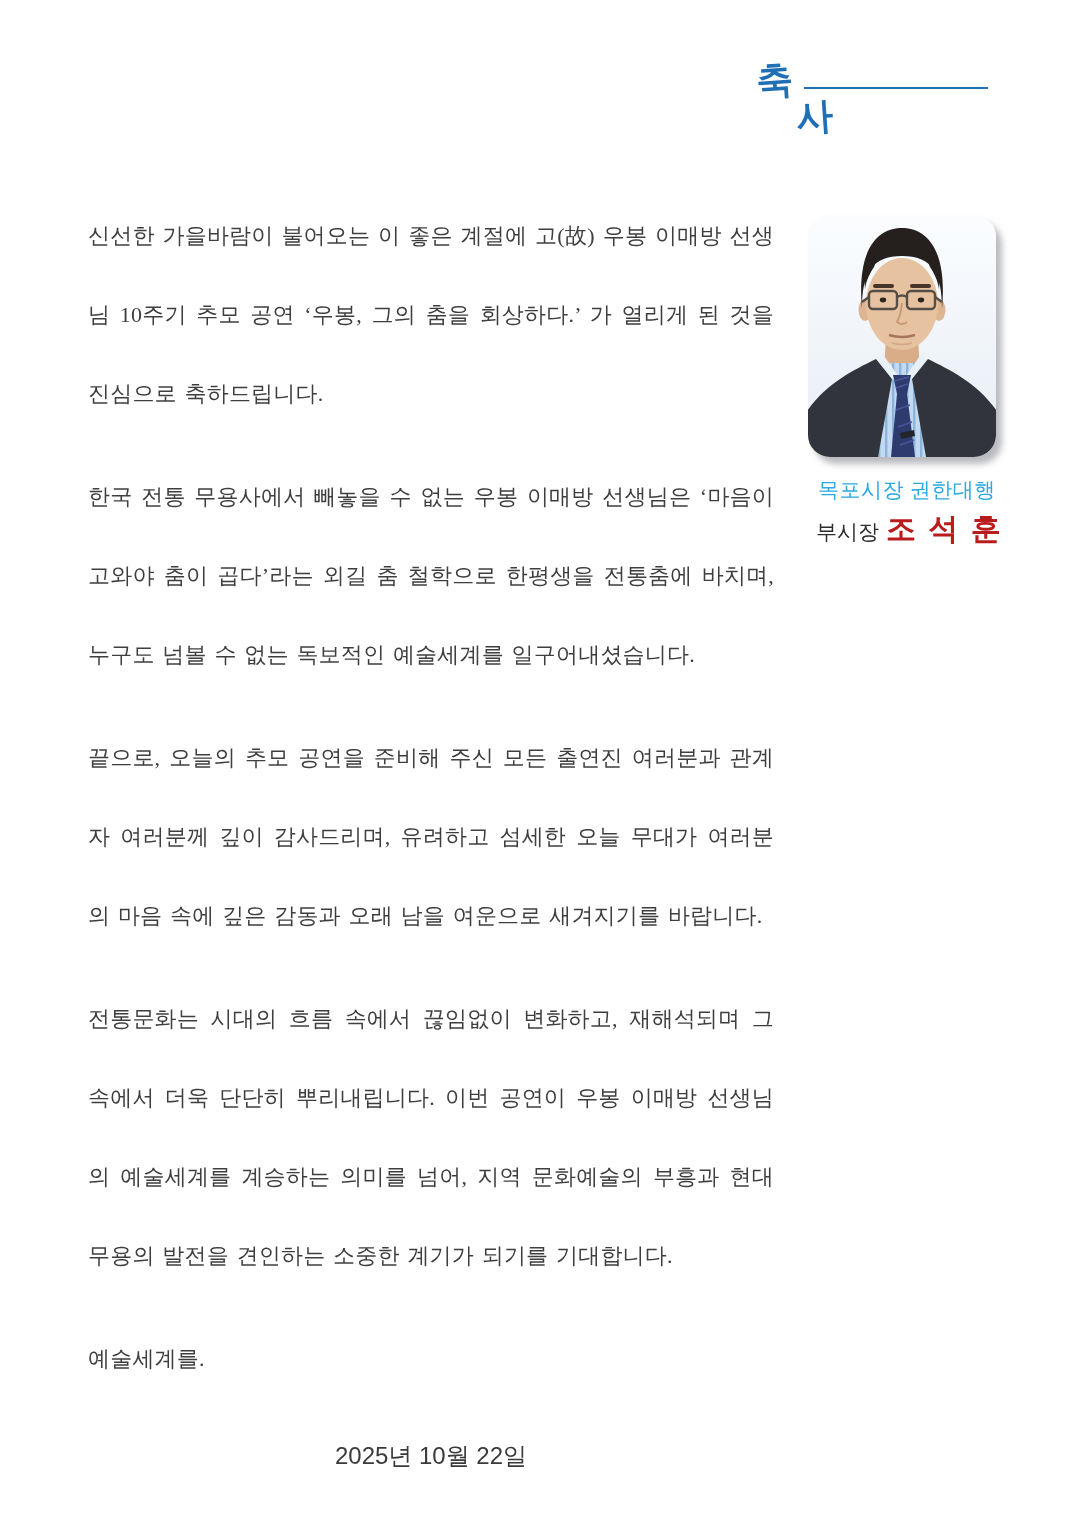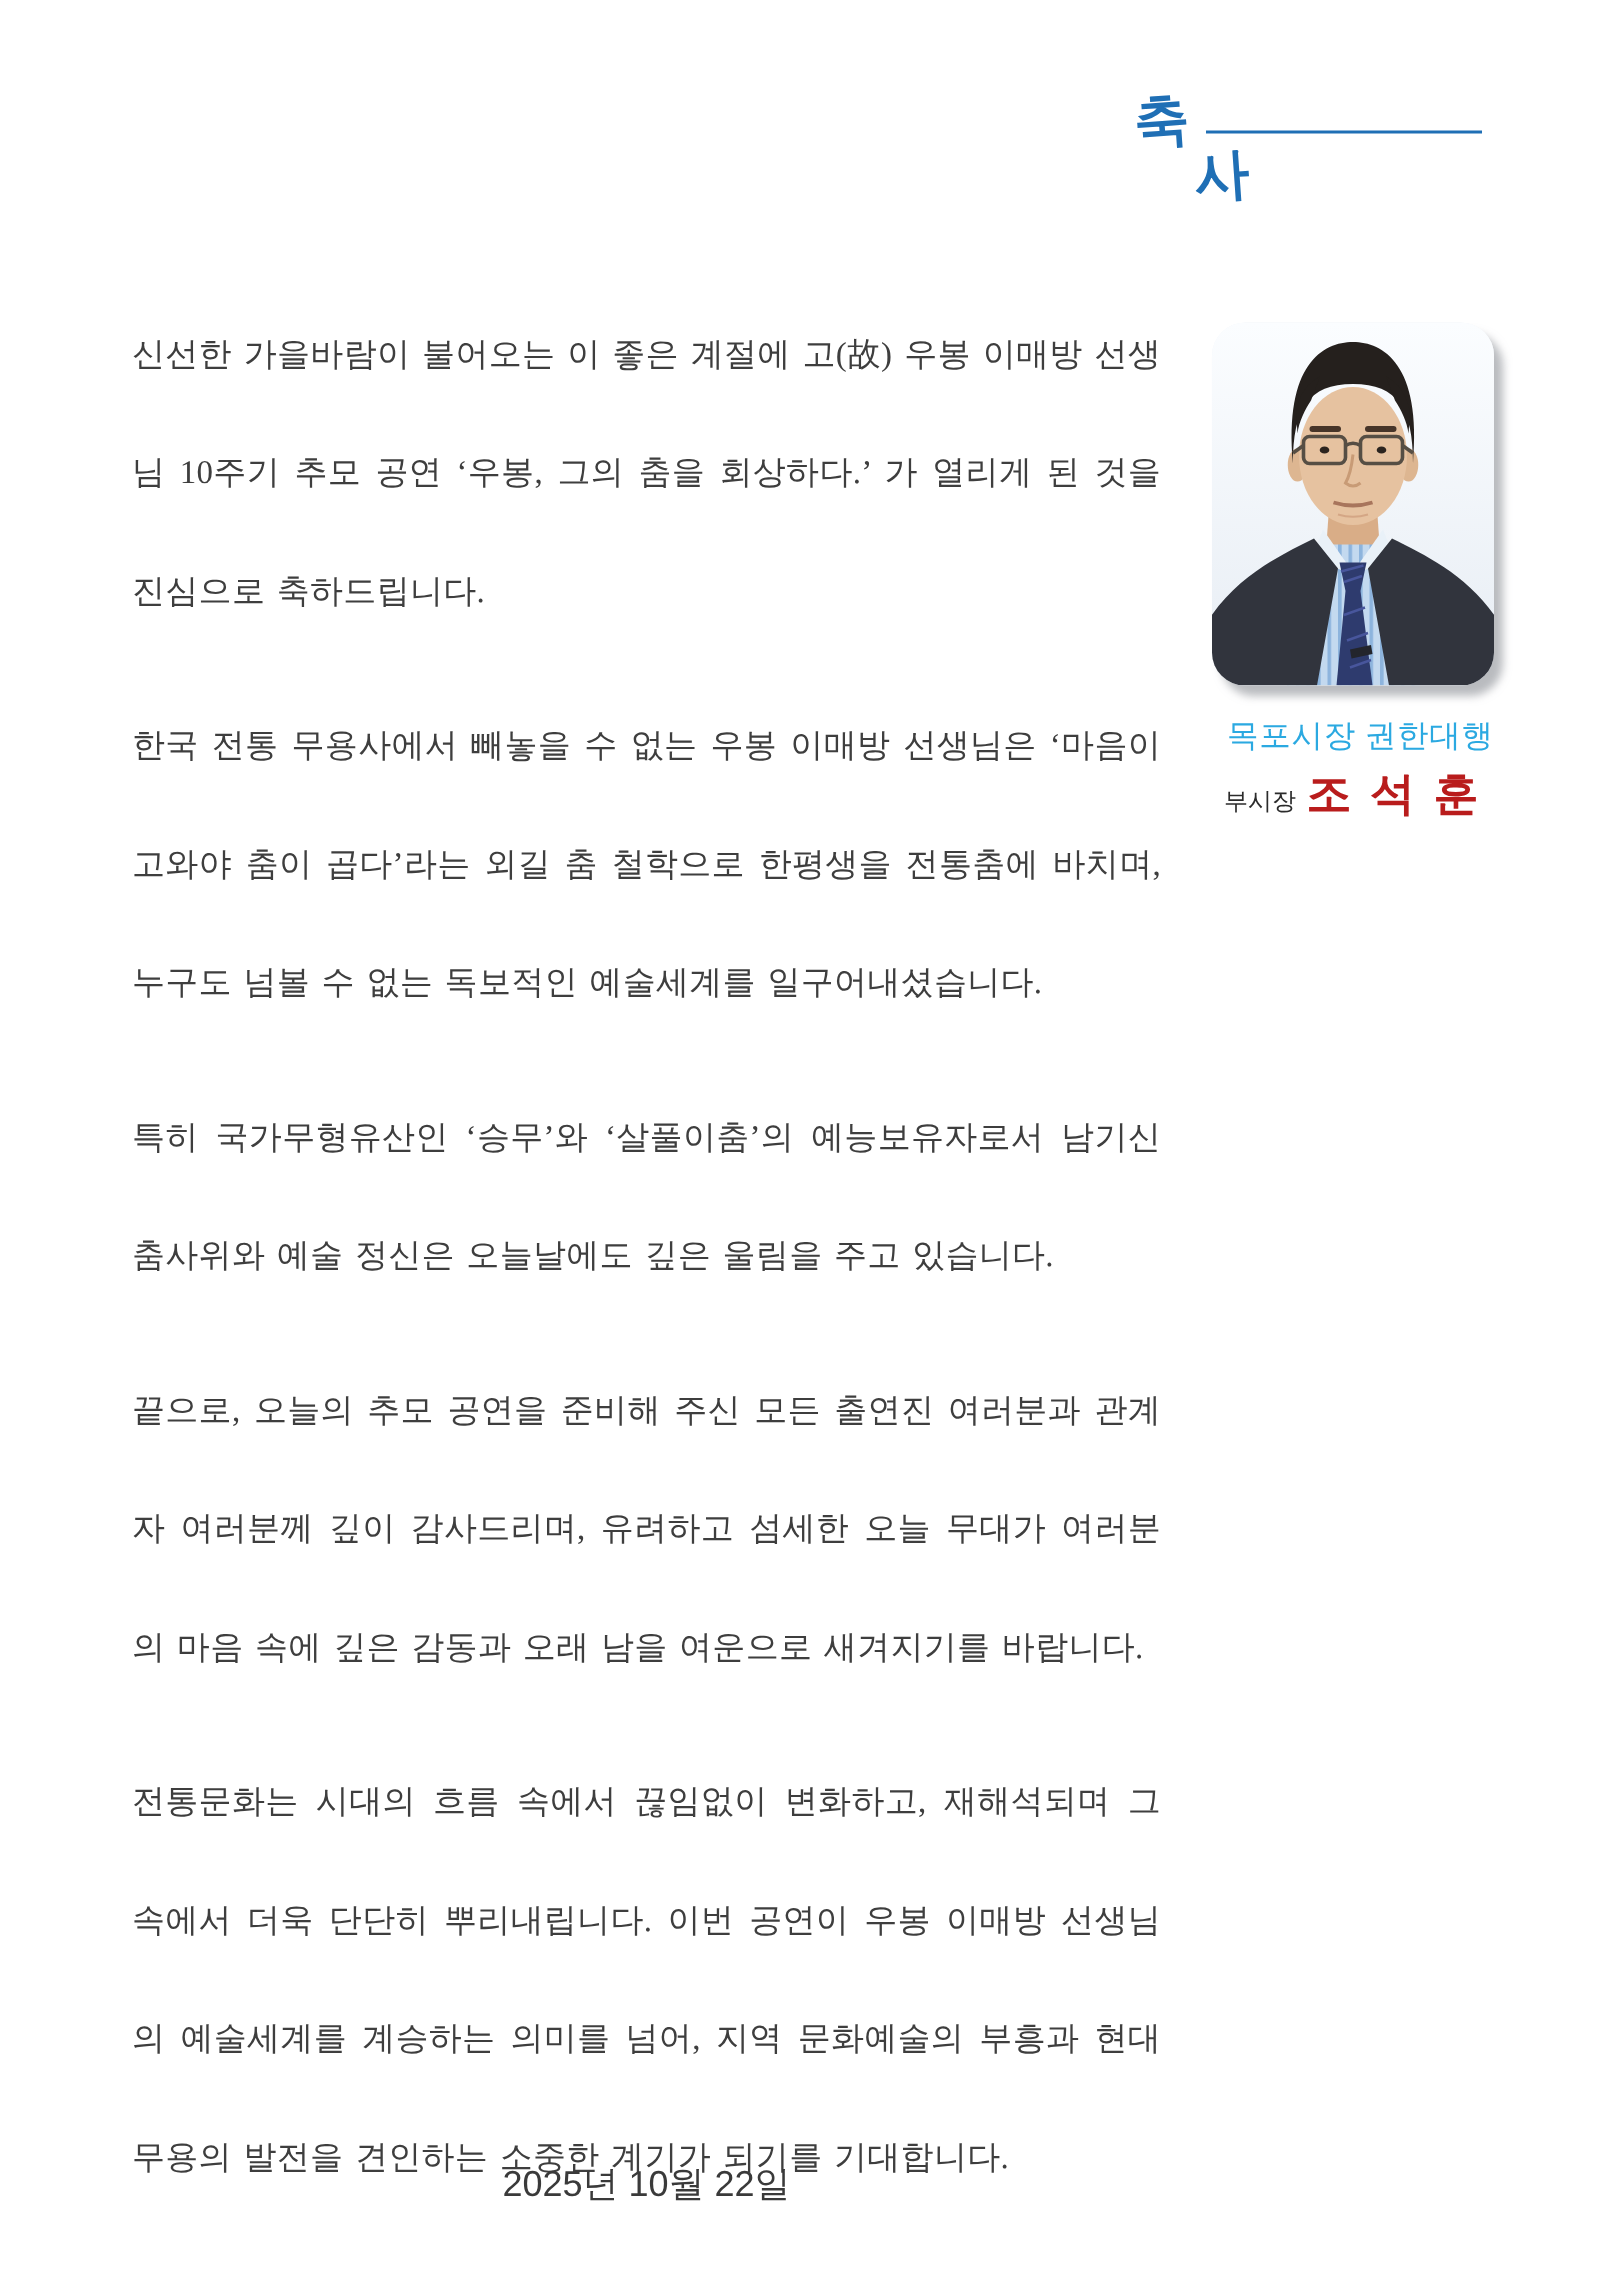--- a/index.html
+++ b/index.html
@@ -109,21 +109,21 @@
     font-family: "Liberation Serif", "DejaVu Serif", serif;
     letter-spacing: 0.5px;
     white-space: nowrap;
   }
   .sig-name-row {
     margin: 5px 0 0 8px;
     white-space: nowrap;
   }
   .sig-position {
     font-family: "Liberation Sans", "DejaVu Sans", sans-serif;
-    font-size: 16px;
+    font-size: 21px;
     color: #2b2b2b;
     margin-top: 22px;
   }
   .sig-name {
     font-family: "Liberation Sans", "DejaVu Sans", sans-serif;
     font-size: 30px;
     font-weight: bold;
     color: #b91c1c;
     margin-left: 7px;
     letter-spacing: 2px;
@@ -136,21 +136,20 @@
 
   <div class="title-group">
     <span class="title-char-top">축</span>
     <span class="title-rule"></span>
     <span class="title-char-bottom">사</span>
   </div>
 
   <div class="text-column">
     <p class="body-par">신선한 가을바람이 불어오는 이 좋은 계절에 고(故) 우봉 이매방 선생님 10주기 추모 공연 ‘우봉, 그의 춤을 회상하다.’ 가 열리게 된 것을 진심으로 축하드립니다.</p>
     <p class="body-par">한국 전통 무용사에서 빼놓을 수 없는 우봉 이매방 선생님은 ‘마음이 고와야 춤이 곱다’라는 외길 춤 철학으로 한평생을 전통춤에 바치며, 누구도 넘볼 수 없는 독보적인 예술세계를 일구어내셨습니다.</p>
-    <p class="body-par">특히 국가무형유산인 ‘승무’와 ‘살풀이춤’의 예능보유자로서 남기신 춤사위와 예술 정신은 오늘날에도 깊은 울림을 주고 있습니다.</p>
     <p class="body-par">끝으로, 오늘의 추모 공연을 준비해 주신 모든 출연진 여러분과 관계자 여러분께 깊이 감사드리며, 유려하고 섬세한 오늘 무대가 여러분의 마음 속에 깊은 감동과 오래 남을 여운으로 새겨지기를 바랍니다.</p>
     <p class="body-par">전통문화는 시대의 흐름 속에서 끊임없이 변화하고, 재해석되며 그 속에서 더욱 단단히 뿌리내립니다. 이번 공연이 우봉 이매방 선생님의 예술세계를 계승하는 의미를 넘어, 지역 문화예술의 부흥과 현대 무용의 발전을 견인하는 소중한 계기가 되기를 기대합니다.</p>
     <p class="body-par closing">예술세계를.</p>
   </div>
 
   <div class="date-line">2025년 10월 22일</div>
 
   <div class="photo-group">
     <div class="photo-card">
       <svg width="188" height="242" viewBox="0 0 188 242" xmlns="http://www.w3.org/2000/svg">

